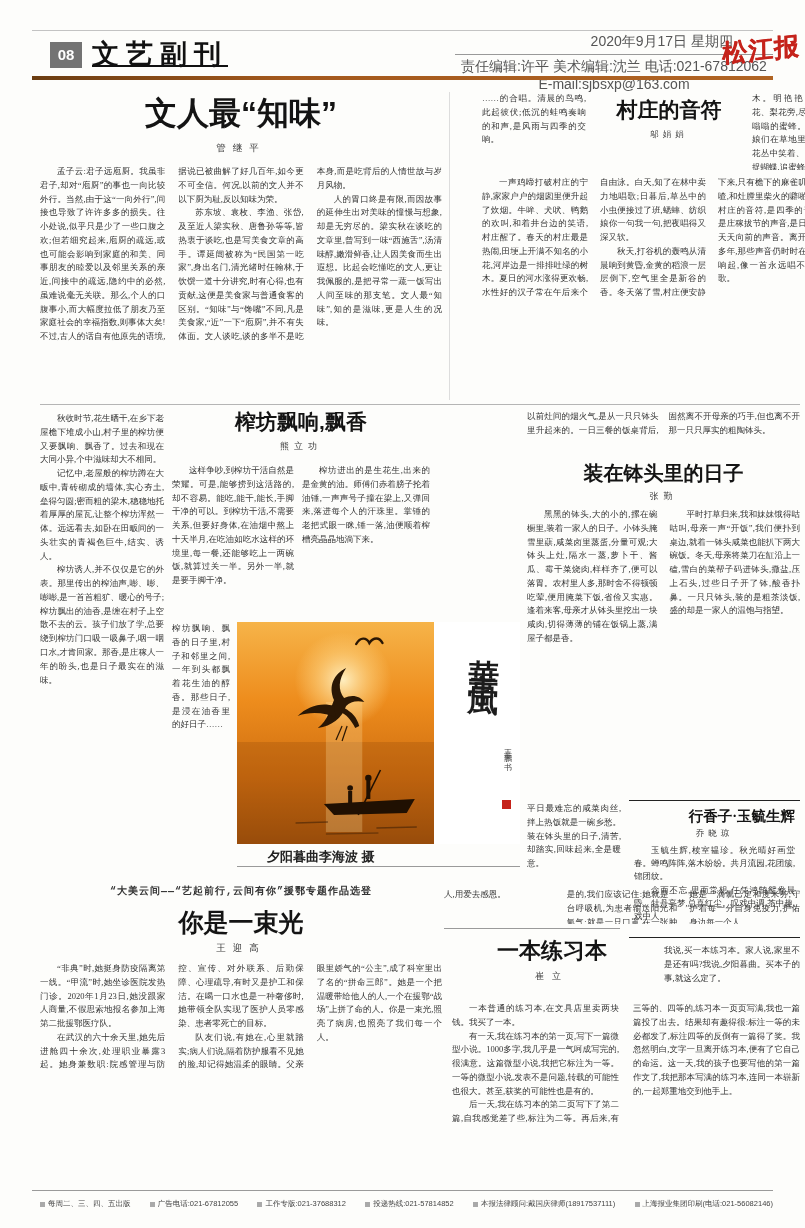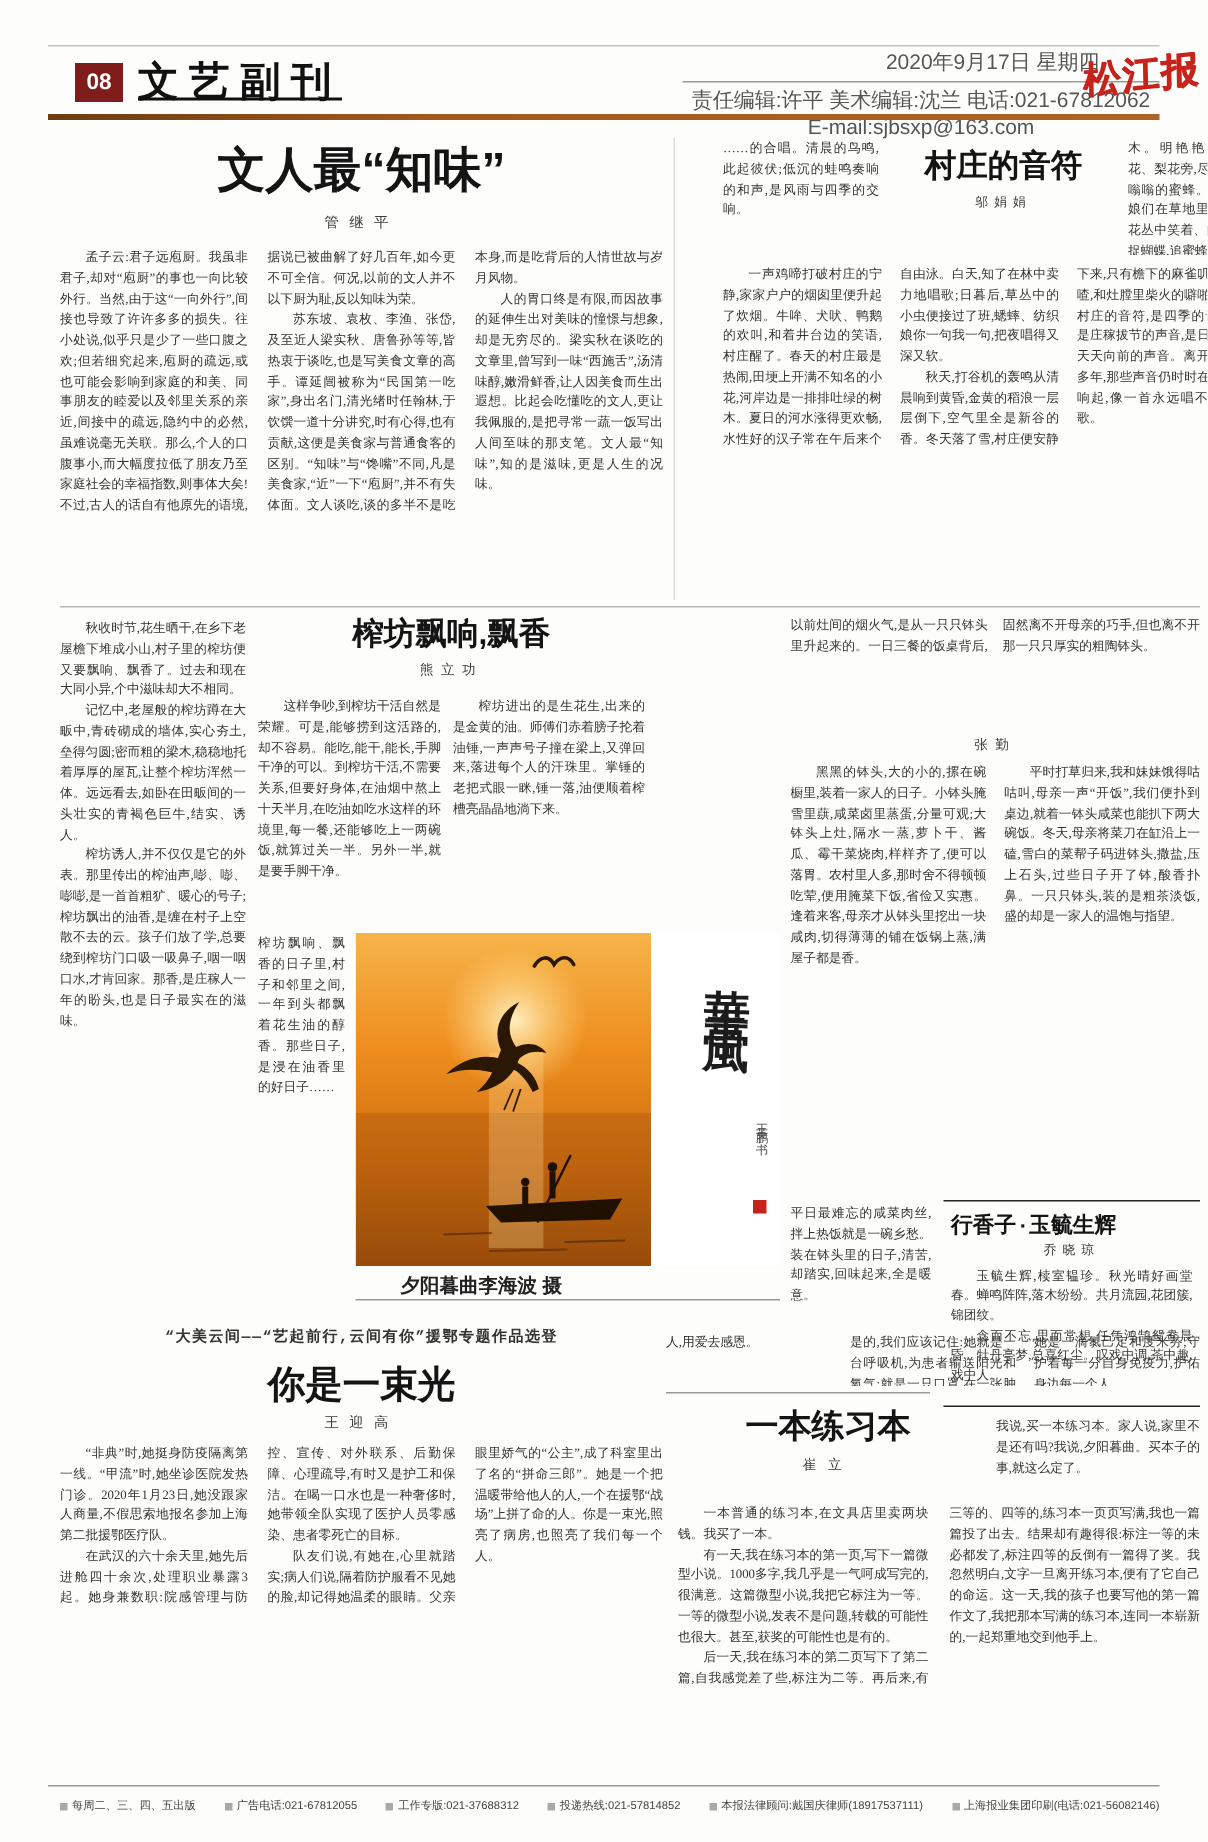--- a/index.html
+++ b/index.html
@@ -7,40 +7,40 @@
         font-family:"Liberation Serif","DejaVu Serif",serif;color:#2f2f2f;}
   .abs{position:absolute;}
   .hairline{background:#c3c3c3;height:1px;}
   .vline{background:#ddd;width:1px;}
   .bd{font-size:8.5px;line-height:1.62;text-align:justify;color:#333;overflow:hidden;}
   .para{margin:0;text-indent:2em;}
   .cols3{column-count:3;column-gap:13px;}
   .cols2{column-count:2;column-gap:12px;}
   .headline{font-family:"Liberation Sans","DejaVu Sans",sans-serif;font-weight:bold;color:#141414;text-align:center;}
   .author{font-size:9.5px;letter-spacing:7px;text-align:center;color:#3a3a3a;}
-  .pgbox{background:#7f1d1d;color:#fff;font-family:"Liberation Sans",sans-serif;font-weight:bold;
+  .pgbox{background:#737373;color:#fff;font-family:"Liberation Sans",sans-serif;font-weight:bold;
          font-size:15px;text-align:center;line-height:26px;}
   .section-ttl{font-family:"Liberation Sans",sans-serif;font-weight:bold;font-size:27px;letter-spacing:7px;color:#111;text-decoration:underline;}
   .hinfo{font-family:Liberation Sans, sans-serif;font-size:14px;color:#555;}
   .masthead{font-family:"DejaVu Serif",serif;font-weight:bold;font-size:25px;color:#c5231b;
             transform:rotate(-6deg) skewX(-5deg);letter-spacing:1px;text-shadow:0.5px 0.5px 0 #c5231b;}
   .rule{background:linear-gradient(90deg,#6b3d12,#a4591d 35%,#b06423);height:4px;}
   .banner{font-family:Liberation Mono, monospace;font-weight:bold;font-size:10px;color:#333;text-align:center;letter-spacing:1px;}
   .caprow{display:flex;font-size:13px;font-weight:bold;color:#222;
           font-family:"Liberation Sans",sans-serif;}
   .photo-box{display:flex;background:#fff;}
   .photo-img{position:relative;flex:1;overflow:hidden;}
   .callig{width:86px;position:relative;background:#fff;}
   .callig-main{writing-mode:vertical-rl;font-size:31px;font-weight:bold;color:#1c1c1c;line-height:1;
                position:absolute;top:12px;right:20px;letter-spacing:14px;transform:rotate(2deg);
                font-family:"DejaVu Serif",serif;}
   .callig-sign{writing-mode:vertical-rl;font-size:8px;color:#444;position:absolute;top:120px;right:8px;letter-spacing:3px;}
   .seal{position:absolute;width:9px;height:9px;background:#c5231b;top:178px;right:9px;}
   .poembox{border-top:1.5px solid #222;border-bottom:1.5px solid #222;padding:6px 5px 4px 5px;box-sizing:border-box;}
-  .poem-ttl{font-family:Liberation Mono, monospace;font-weight:bold;font-size:14.5px;text-align:left;color:#141414;}
+  .poem-ttl{font-family:Liberation Serif, serif;font-weight:bold;font-size:14.5px;text-align:right;color:#141414;}
   .poem-auth{font-size:8.5px;letter-spacing:4px;text-align:center;color:#3a3a3a;margin:2px 0 4px 0;}
   .footer{display:flex;justify-content:space-between;white-space:nowrap;
           font-family:"Liberation Sans",sans-serif;font-size:7.5px;color:#444;}
   .sq{display:inline-block;width:5px;height:5px;background:#a9a9a9;margin-right:3px;vertical-align:middle;}
   .fragcols{display:flex;gap:12px;}
   .fragcols>div{flex:1;overflow:hidden;}
 </style>
 </head>
 <body>
 
@@ -146,20 +146,21 @@
       <div class="seal"></div>
     </div>
   </div>
   <div class="abs caprow" style="left:237px;top:848px;width:218px;padding:0 6px 0 30px;box-sizing:border-box;">
     <span>夕阳暮曲</span>
     <span>李海波 摄</span>
   </div>
   <div class="abs hairline" style="left:237px;top:866px;width:283px;background:#9a9a9a;"></div>
 
   <div class="abs bd cols2" style="left:527px;top:410px;width:273px;height:46px;column-gap:10px;">以前灶间的烟火气,是从一只只钵头里升起来的。一日三餐的饭桌背后,固然离不开母亲的巧手,但也离不开那一只只厚实的粗陶钵头。</div>
+  <div class="abs headline" style="left:527px;top:460px;width:273px;font-size:20px;">装在钵头里的日子</div>
   <div class="abs author" style="left:527px;top:490px;width:273px;font-size:9px;letter-spacing:5px;">张勤</div>
   <div class="abs bd cols2" style="left:527px;top:508px;width:273px;height:286px;">
     <p class="para">黑黑的钵头,大的小的,摞在碗橱里,装着一家人的日子。小钵头腌雪里蕻,咸菜卤里蒸蛋,分量可观;大钵头上灶,隔水一蒸,萝卜干、酱瓜、霉干菜烧肉,样样齐了,便可以落胃。农村里人多,那时舍不得顿顿吃荤,便用腌菜下饭,省俭又实惠。逢着来客,母亲才从钵头里挖出一块咸肉,切得薄薄的铺在饭锅上蒸,满屋子都是香。</p>
     <p class="para">平时打草归来,我和妹妹饿得咕咕叫,母亲一声“开饭”,我们便扑到桌边,就着一钵头咸菜也能扒下两大碗饭。冬天,母亲将菜刀在缸沿上一磕,雪白的菜帮子码进钵头,撒盐,压上石头,过些日子开了钵,酸香扑鼻。一只只钵头,装的是粗茶淡饭,盛的却是一家人的温饱与指望。</p>
   </div>
   <div class="abs bd" style="left:527px;top:802px;width:94px;height:80px;">平日最难忘的咸菜肉丝,拌上热饭就是一碗乡愁。装在钵头里的日子,清苦,却踏实,回味起来,全是暖意。</div>
 
   <div class="abs poembox" style="left:629px;top:800px;width:171px;height:138px;">
     <div class="poem-ttl">行香子·玉毓生辉</div>
     <div class="poem-auth">乔晓琼</div>

